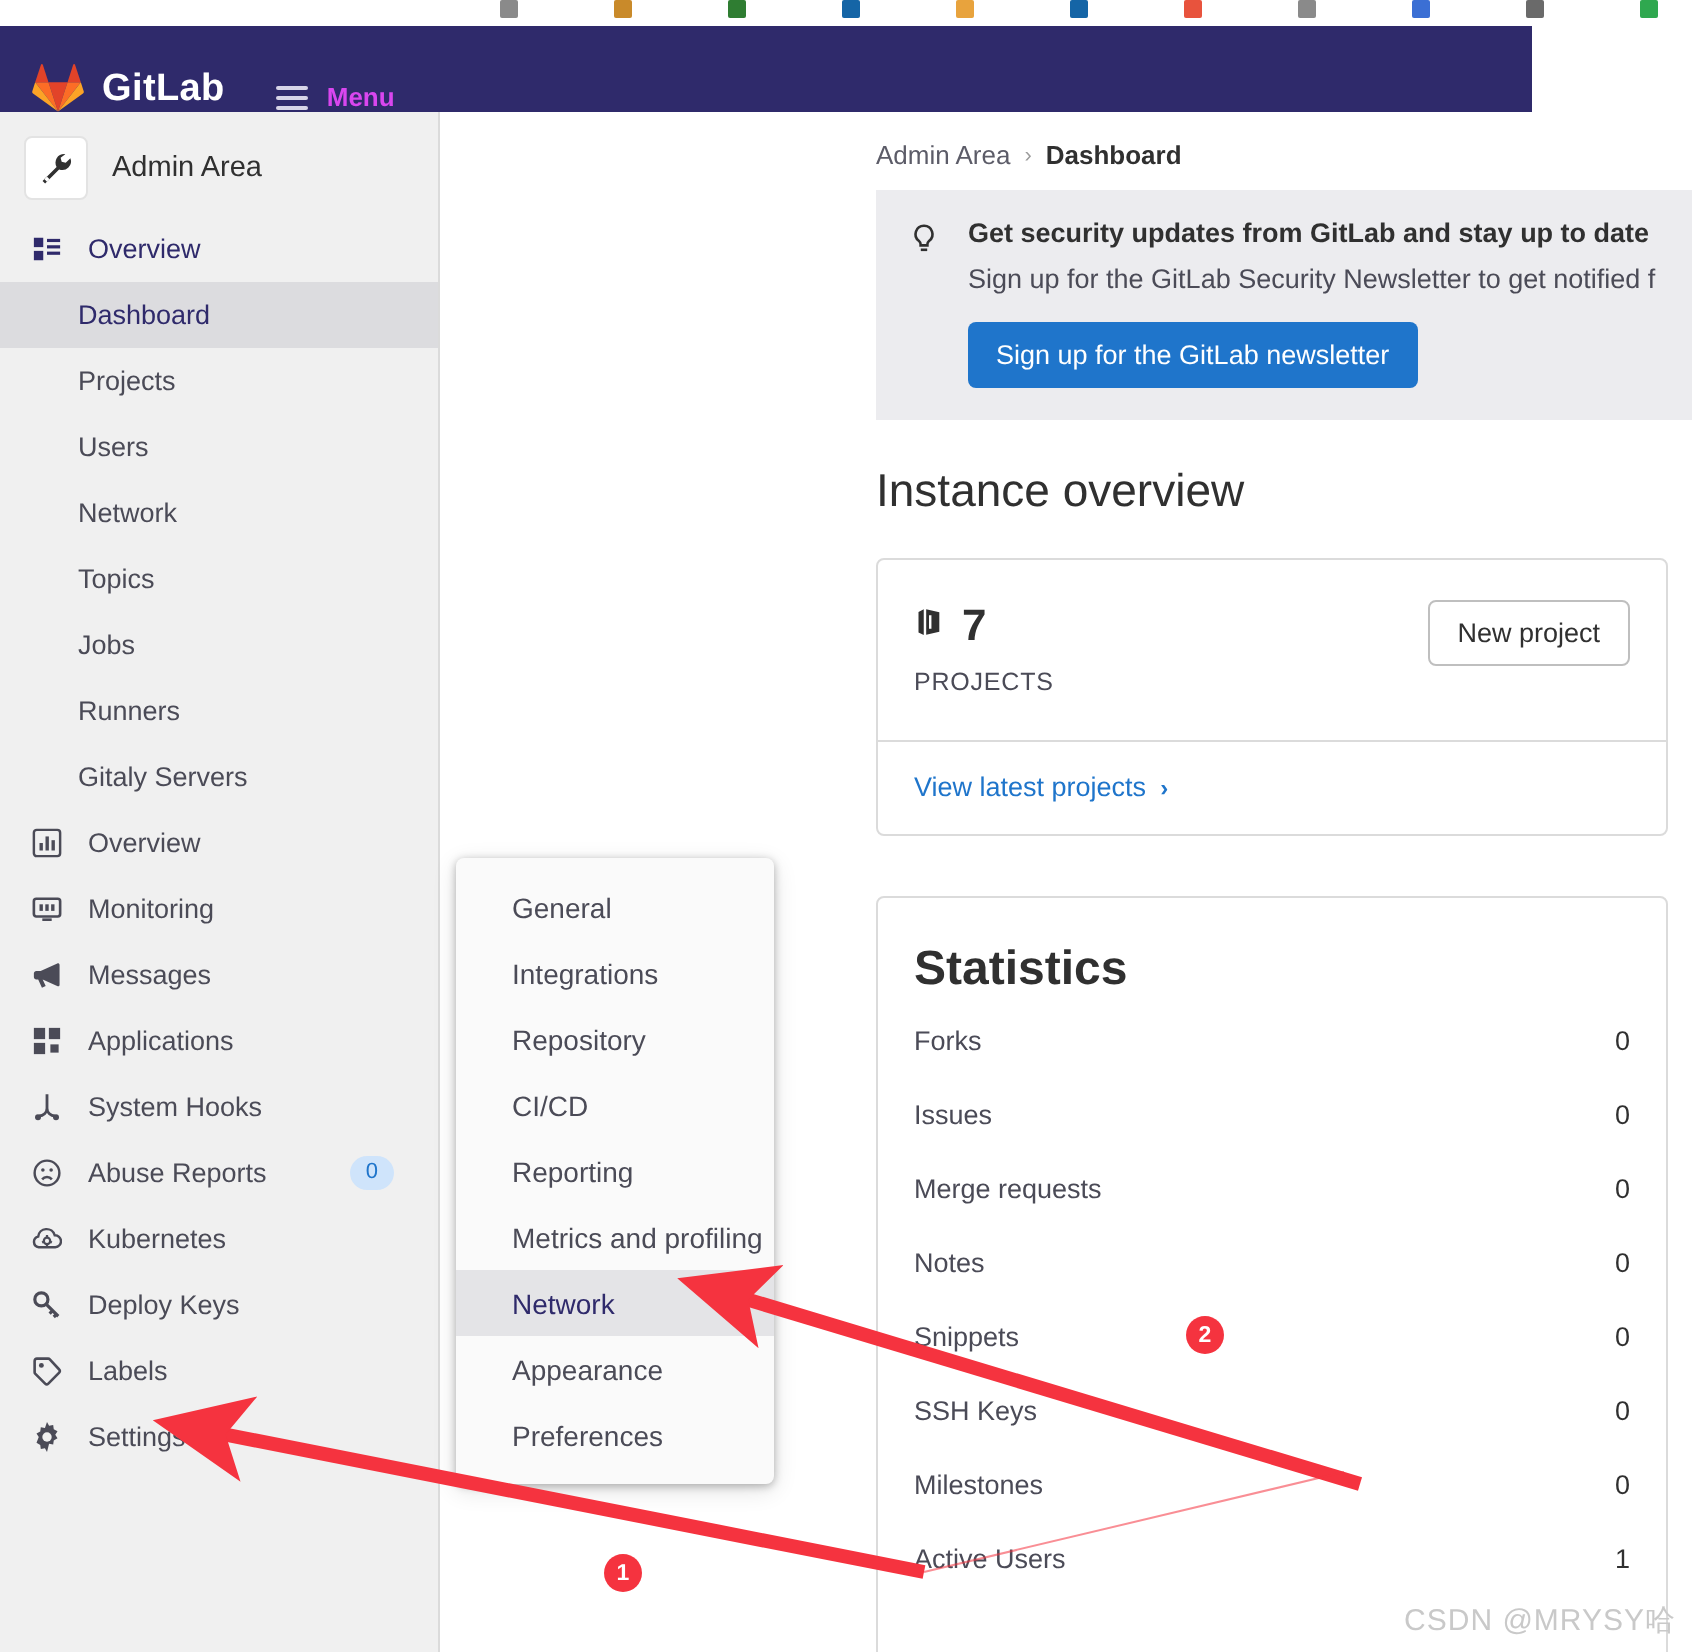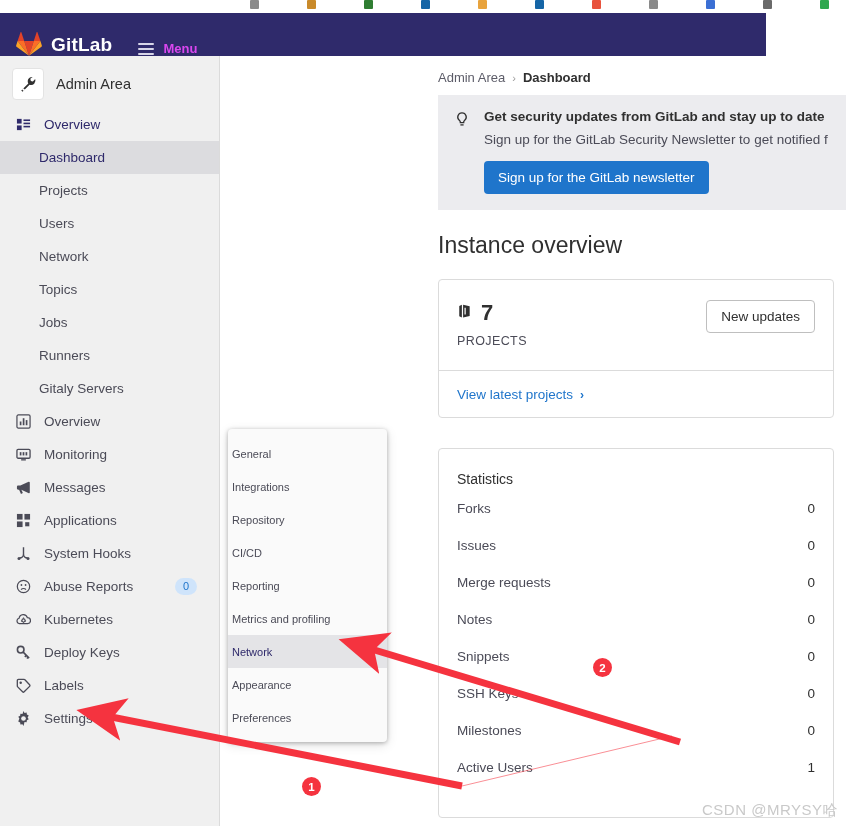--- a/index.html
+++ b/index.html
@@ -64,22 +64,22 @@
   }
 
   
   .flyout {
     position: absolute; left: 228px; top: 429px; width: 159px;
     background: #fafafa; border-radius: 4px;
     box-shadow: 0 1px 4px rgba(0,0,0,.28), 0 3px 12px rgba(0,0,0,.12);
     padding: 8px 0; z-index: 40;
   }
   .fly-item {
-    height: 33px; display: flex; align-items: center; padding-left: 4px;
-    font-size: 11px; color: #4b4b57; cursor: pointer;
+    height: 33px; display: flex; align-items: center; padding-left: 28px;
+    font-size: 14px; color: #4b4b57; cursor: pointer;
   }
   .fly-item.active { background: #e4e4e7; color: #2f2a6b; }
 
   
   .content {
     position: absolute; left: 221px; top: 56px; width: 625px; height: 770px;
     background: #fff; overflow: hidden;
   }
   .inner { position: absolute; left: 217px; top: 0; width: 420px; }
 
@@ -116,21 +116,21 @@
     border: 1px solid #bfbfbf; border-radius: 4px; background: #fff;
     font-family: inherit; font-size: 13.5px; color: #303030;
     padding: 8px 14px; cursor: pointer;
   }
   .card-foot { border-top: 1px solid #dbdbdb; padding: 14px 18px; }
   .card-link { color: #1f75cb; font-size: 13.5px; cursor: pointer;
                display: inline-flex; align-items: center; }
   .card-link .chev { margin-left: 7px; font-size: 12px; font-weight: 700; }
 
   .stats-card { margin-top: 30px; padding: 22px 18px 20px 18px; }
-  .stats-h { font-size: 14px; font-weight: 400; color: #303030; margin-bottom: 14px; }
+  .stats-h { font-size: 24px; font-weight: 700; color: #303030; margin-bottom: 14px; }
   .stat-row {
     display: flex; justify-content: space-between; align-items: flex-start;
     font-size: 13.5px; color: #4b4b57; height: 37px;
   }
   .stat-row .v { color: #303030; }
 
   
   .anno-layer { position: absolute; left: 0; top: 0; width: 846px; height: 826px;
                 pointer-events: none; z-index: 60; }
   .anno-num {
@@ -376,21 +376,21 @@
             <div class="stat-num-row">
               <span>
                 <svg width="15" height="16" viewBox="0 0 16 16">
                     <path fill="#303030" d="M5.2 1.2 2.4 2.6v11l2.8 1.3zm1.3 0v13.6l7-1.6V2.8zM8 4.4h1.3v7.2H8z"></path>
                   </svg>
               </span>
               <span class="stat-num">7</span>
             </div>
             <div class="stat-cap">PROJECTS</div>
           </div>
-          <button class="ghost-btn">New updates</button>
+          <button class="ghost-btn">New project</button>
         </div>
         <div class="card-foot">
           <span class="card-link">
             <span>View latest projects</span>
             <span class="chev">›</span>
           </span>
         </div>
       </div>
 
       <div class="card stats-card">

